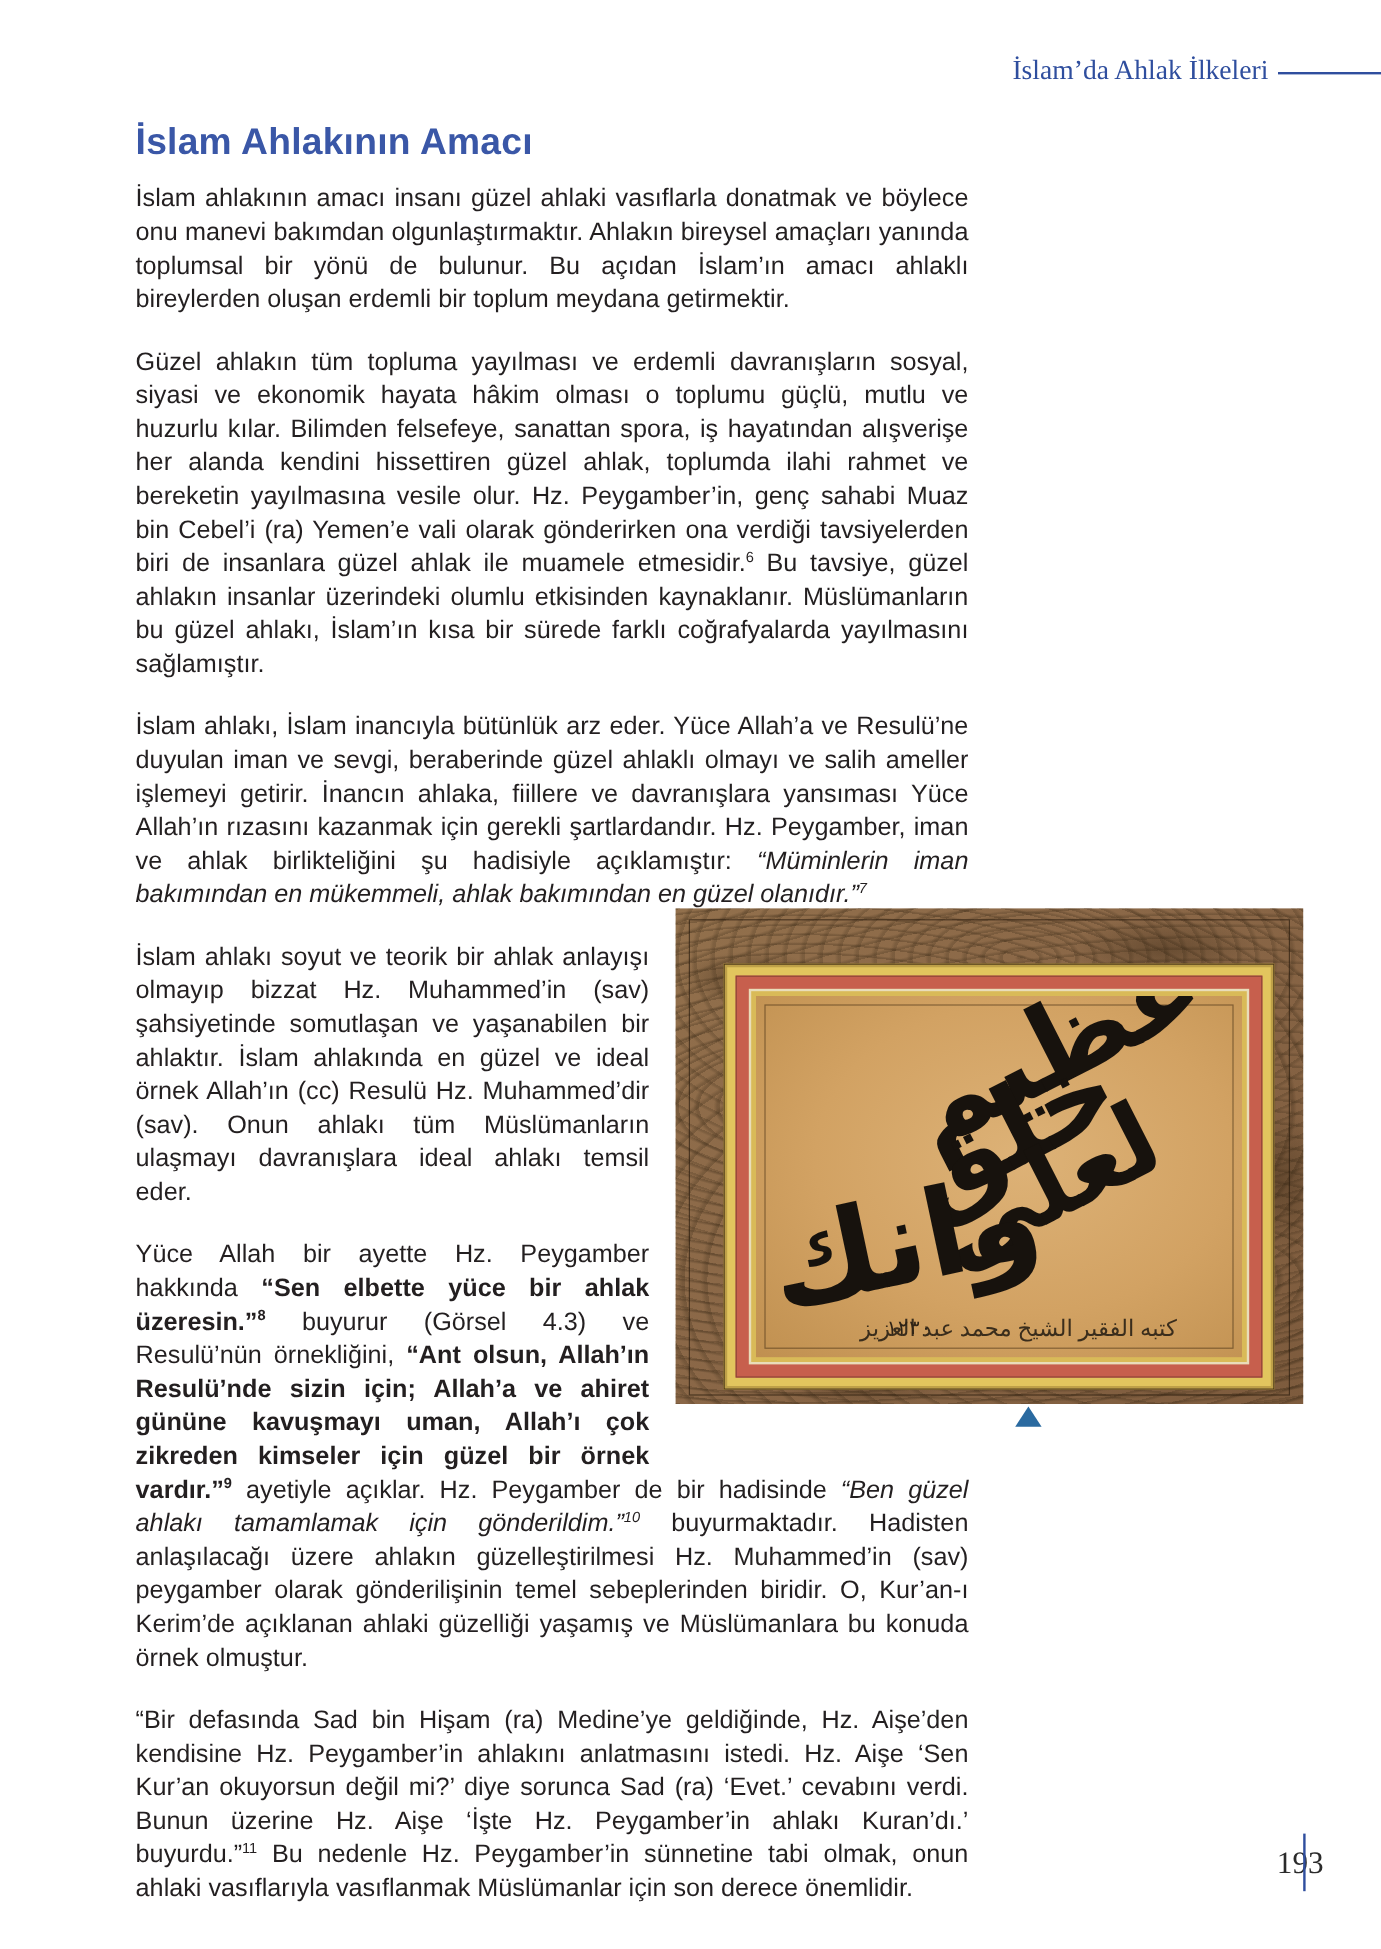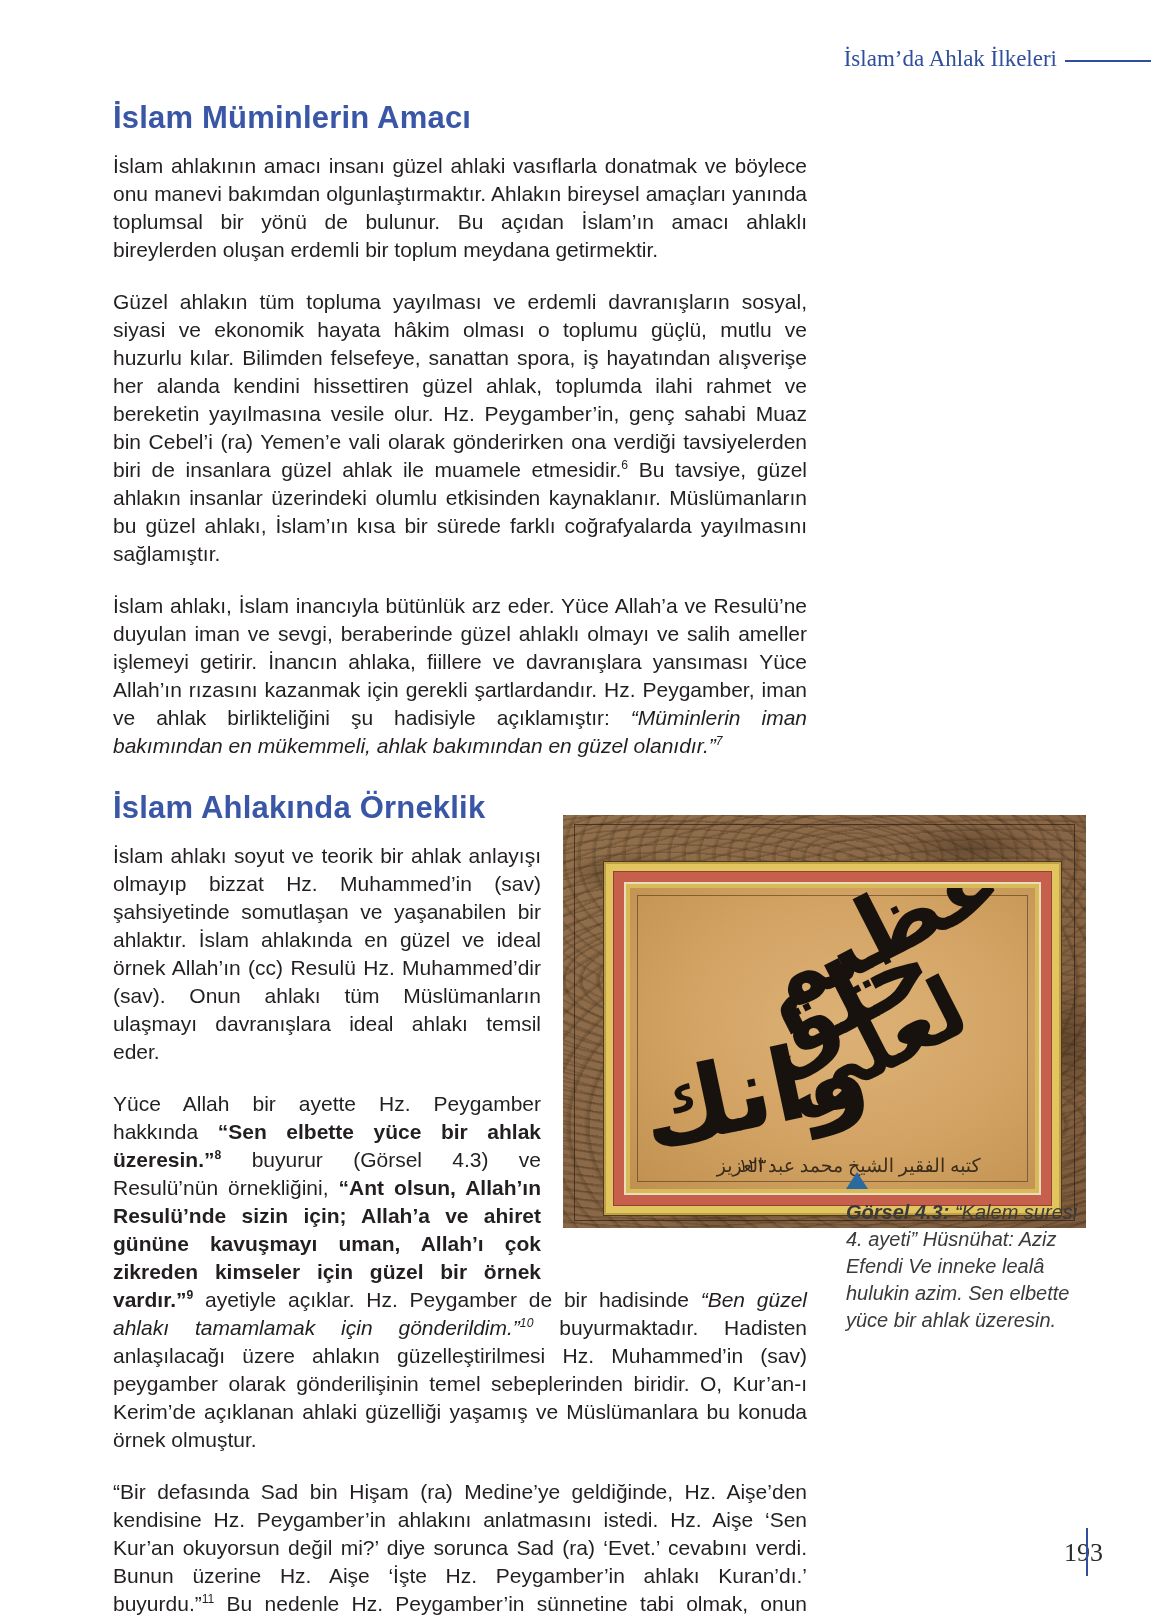--- a/index.html
+++ b/index.html
@@ -136,27 +136,26 @@
 <body>
 
 <div class="page">
 
   <div class="running-head">
     <span>İslam’da Ahlak İlkeleri</span><span class="rule"></span>
   </div>
 
   <div class="main">
 
-    <h1 class="section-heading">İslam Müminlerin Amacı</h1>
+    <h1 class="section-heading">İslam Ahlakının Amacı</h1>
 
     <p class="body-par"><span>İslam ahlakının amacı insanı güzel ahlaki vasıflarla donatmak ve böylece onu manevi bakımdan olgunlaştırmaktır. Ahlakın bireysel amaçları yanında toplumsal bir yönü de bulunur. Bu açıdan İslam’ın amacı ahlaklı bireylerden oluşan erdemli bir toplum meydana getirmektir.</span></p>
     <p class="body-par"><span>Güzel ahlakın tüm topluma yayılması ve erdemli davranışların sosyal, siyasi ve ekonomik hayata hâkim olması o toplumu güçlü, mutlu ve huzurlu kılar. Bilimden felsefeye, sanattan spora, iş hayatından alışverişe her alanda kendini hissettiren güzel ahlak, toplumda ilahi rahmet ve bereketin yayılmasına vesile olur. Hz. Peygamber’in, genç sahabi Muaz bin Cebel’i (ra) Yemen’e vali olarak gönderirken ona verdiği tavsiyelerden biri de insanlara güzel ahlak ile muamele etmesidir.</span><span class="seg-s">6</span><span> Bu tavsiye, güzel ahlakın insanlar üzerindeki olumlu etkisinden kaynaklanır. Müslümanların bu güzel ahlakı, İslam’ın kısa bir sürede farklı coğrafyalarda yayılmasını sağlamıştır.</span></p>
     <p class="body-par"><span>İslam ahlakı, İslam inancıyla bütünlük arz eder. Yüce Allah’a ve Resulü’ne duyulan iman ve sevgi, beraberinde güzel ahlaklı olmayı ve salih ameller işlemeyi getirir. İnancın ahlaka, fiillere ve davranışlara yansıması Yüce Allah’ın rızasını kazanmak için gerekli şartlardandır. Hz. Peygamber, iman ve ahlak birlikteliğini şu hadisiyle açıklamıştır: </span><span class="seg-i">“Müminlerin iman bakımından en mükemmeli, ahlak bakımından en güzel olanıdır.”</span><span class="seg-i seg-s">7</span></p>
 
-    <h2 class="section-heading">İslam Ahlakında Örneklik</h2>
 
     <div class="sec2-body">
 
       <div class="figure">
         <div class="marble"></div>
         <div class="frame-gold">
           <div class="frame-red">
             <div class="frame-cream">
               <div class="frame-gold2">
                 <div class="paper" dir="rtl">
@@ -175,19 +174,18 @@
 
       <p class="body-par"><span>İslam ahlakı soyut ve teorik bir ahlak anlayışı olmayıp bizzat Hz. Muhammed’in (sav) şahsiyetinde somutlaşan ve yaşanabilen bir ahlaktır. İslam ahlakında en güzel ve ideal örnek Allah’ın (cc) Resulü Hz. Muhammed’dir (sav).  Onun ahlakı tüm Müslümanların ulaşmayı davranışlara ideal ahlakı temsil eder.</span></p>
       <p class="body-par"><span>Yüce Allah bir ayette Hz. Peygamber hakkında </span><span class="seg-b">“Sen elbette yüce bir ahlak üzeresin.”</span><span class="seg-b seg-s">8</span><span> buyurur (Görsel 4.3) ve Resulü’nün örnekliğini, </span><span class="seg-b">“Ant olsun, Allah’ın Resulü’nde sizin için; Allah’a ve ahiret gününe kavuşmayı uman, Allah’ı çok zikreden kimseler için güzel bir örnek vardır.”</span><span class="seg-b seg-s">9</span><span> ayetiyle açıklar. Hz. Peygamber de bir hadisinde </span><span class="seg-i">“Ben güzel ahlakı tamamlamak için gönderildim.”</span><span class="seg-i seg-s">10</span><span> buyurmaktadır. Hadisten anlaşılacağı üzere ahlakın güzelleştirilmesi Hz. Muhammed’in (sav) peygamber olarak gönderilişinin temel sebeplerinden biridir. O, Kur’an-ı Kerim’de açıklanan ahlaki güzelliği yaşamış ve Müslümanlara bu konuda örnek olmuştur.</span></p>
       <p class="body-par"><span>“Bir defasında Sad bin Hişam (ra) Medine’ye geldiğinde, Hz. Aişe’den kendisine Hz. Peygamber’in ahlakını anlatmasını istedi. Hz. Aişe ‘Sen Kur’an okuyorsun değil mi?’ diye sorunca Sad (ra) ‘Evet.’ cevabını verdi. Bunun üzerine Hz. Aişe ‘İşte Hz. Peygamber’in ahlakı Kuran’dı.’ buyurdu.”</span><span class="seg-s">11</span><span> Bu nedenle Hz. Peygamber’in sünnetine tabi olmak, onun ahlaki vasıflarıyla vasıflanmak Müslümanlar için son derece önemlidir.</span></p>
 
     </div>
   </div>
 
   <div class="fig-caption">
     <div class="caption-arrow"></div>
-    <div class="caption-text"><span class="seg-b">Görsel 4.3: </span><span>“Kalem suresi 4. ayeti” Hüsnühat: Aziz Efendi Ve inneke lealâ hulukin azim. Sen elbette yüce bir ahlak üzeresin.</span></div>
   </div>
 
   <div class="page-number">193</div>
   <div class="page-number-rule"></div>
 
 </div>
 
 </body></html>

